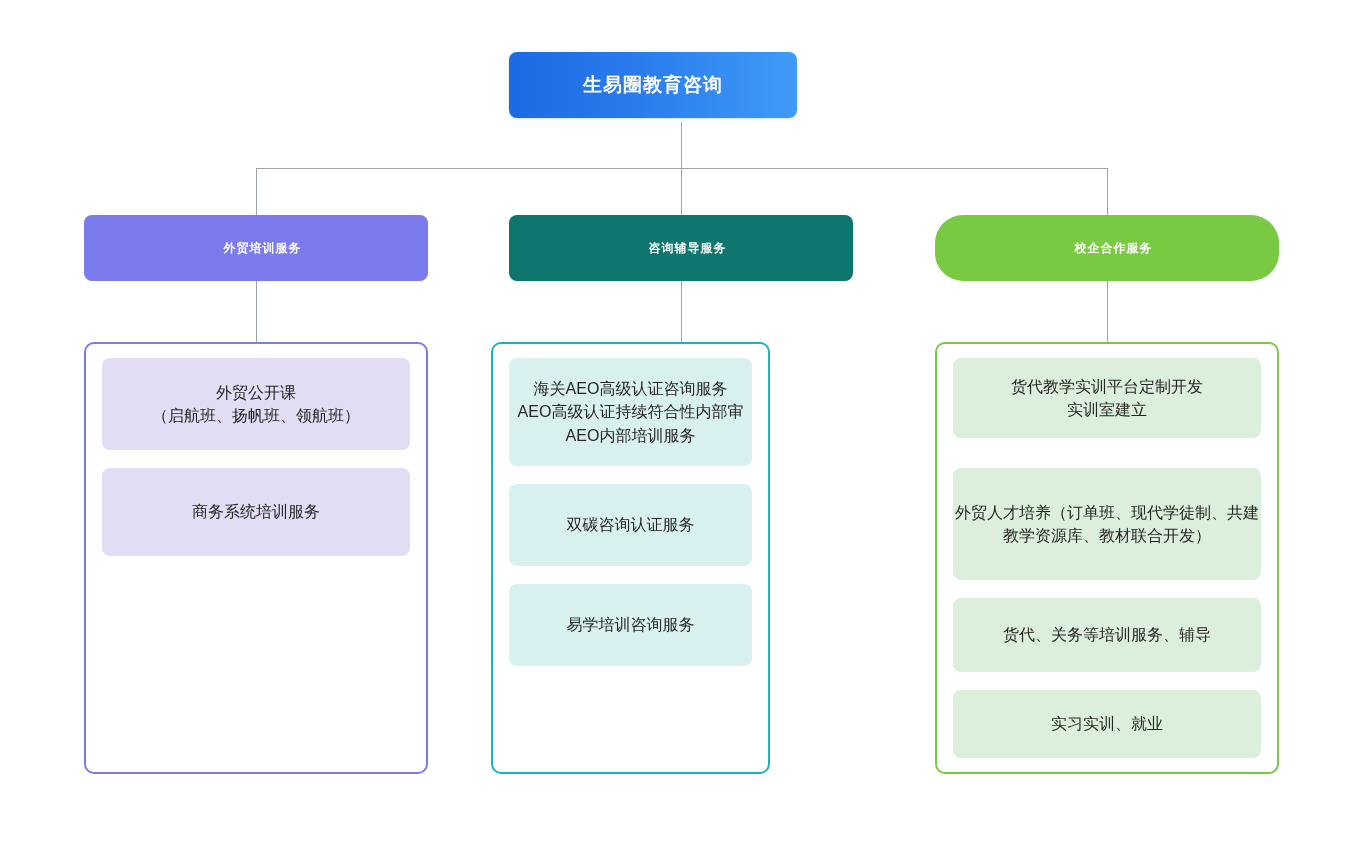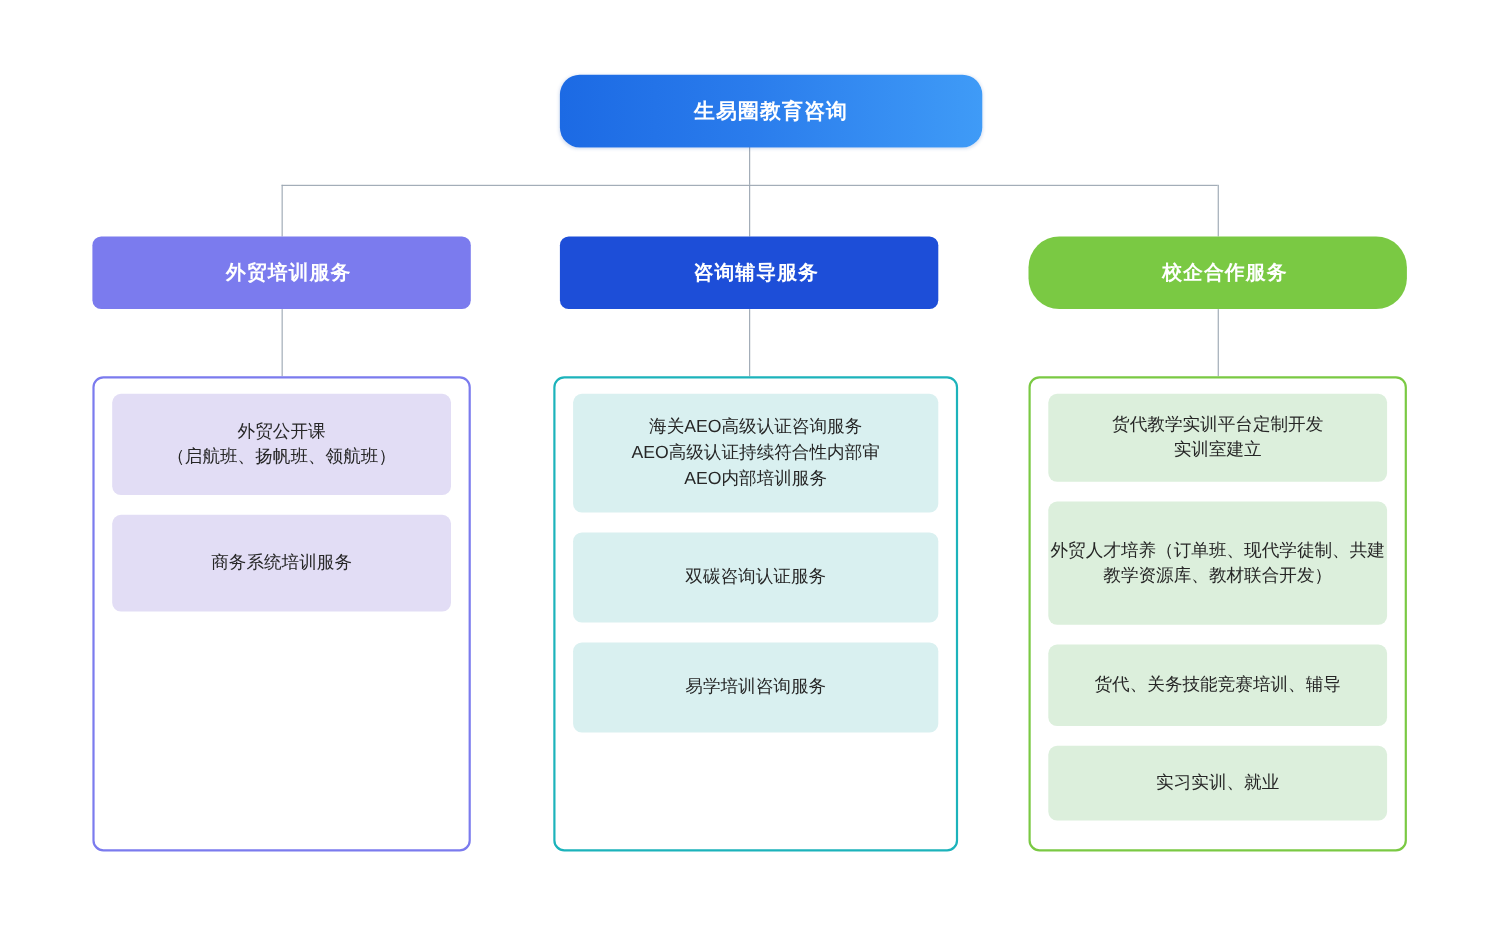--- a/index.html
+++ b/index.html
@@ -24,24 +24,24 @@
     position: absolute;
     background: #9aa5b1;
   }
   .conn-v { width: 1px; }
   .conn-h { height: 1px; }
 
   
   .root-node {
     position: absolute;
     left: 509px;
-    top: 68px;
-    width: 384px;
+    top: 52px;
+    width: 288px;
     height: 66px;
-    border-radius: 18px;
+    border-radius: 8px;
     background: linear-gradient(90deg, #1c6ae4 0%, #2a7cec 45%, #3f9bf7 100%);
     display: flex;
     align-items: center;
     justify-content: center;
     box-shadow: 0 1px 3px rgba(30, 80, 170, 0.18);
   }
   .root-title {
     color: #ffffff;
     font-size: 19px;
     font-weight: bold;
@@ -57,21 +57,21 @@
     width: 100%;
     height: 66px;
     border-radius: 8px;
     display: flex;
     align-items: center;
     justify-content: center;
     box-sizing: border-box;
   }
   .branch-header-title {
     color: #ffffff;
-    font-size: 18px;
+    font-size: 12px;
     font-weight: bold;
     letter-spacing: 1px;
     margin-left: 13px;
   }
 
   .panel {
     position: absolute;
     top: 342px;
     border-width: 2px;
     border-style: solid;
@@ -102,24 +102,24 @@
   #panel-1 {
     left: 84px;
     width: 344px;
     height: 432px;
     border-color: #7b7bee;
   }
   #panel-1 .card { background: #e2ddf5; }
 
   
   #branch-2 { left: 509px; width: 344px; }
-  #branch-2 .branch-header { background: #1d4ed8; }
+  #branch-2 .branch-header { background: #0f766e; }
   #panel-2 {
-    left: 503px;
-    width: 368px;
+    left: 491px;
+    width: 279px;
     height: 432px;
     border-color: #1cb3bb;
   }
   #panel-2 .card { background: #d9f0f0; }
 
   
   #branch-3 { left: 935px; width: 344px; }
   #branch-3 .branch-header { background: #7ac943; border-radius: 28px; }
   #panel-3 {
     left: 935px;
@@ -184,28 +184,28 @@
     </div>
     <div class="card" style="height:82px; margin-bottom:18px;">
       <span class="card-text">双碳咨询认证服务</span>
     </div>
     <div class="card" style="height:82px;">
       <span class="card-text">易学培训咨询服务</span>
     </div>
   </div>
 
   <div class="panel" id="panel-3">
-    <div class="card" style="height:80px; margin-bottom:18px;">
+    <div class="card" style="height:80px; margin-bottom:30px;">
       <span class="card-text">货代教学实训平台定制开发
 实训室建立</span>
     </div>
     <div class="card" style="height:112px; margin-bottom:18px;">
       <span class="card-text">外贸人才培养（订单班、现代学徒制、共建教学资源库、教材联合开发）</span>
     </div>
     <div class="card" style="height:74px; margin-bottom:18px;">
-      <span class="card-text">货代、关务技能竞赛培训、辅导</span>
+      <span class="card-text">货代、关务等培训服务、辅导</span>
     </div>
     <div class="card" style="height:68px;">
       <span class="card-text">实习实训、就业</span>
     </div>
   </div>
 
 </div>
 
 </body></html>

